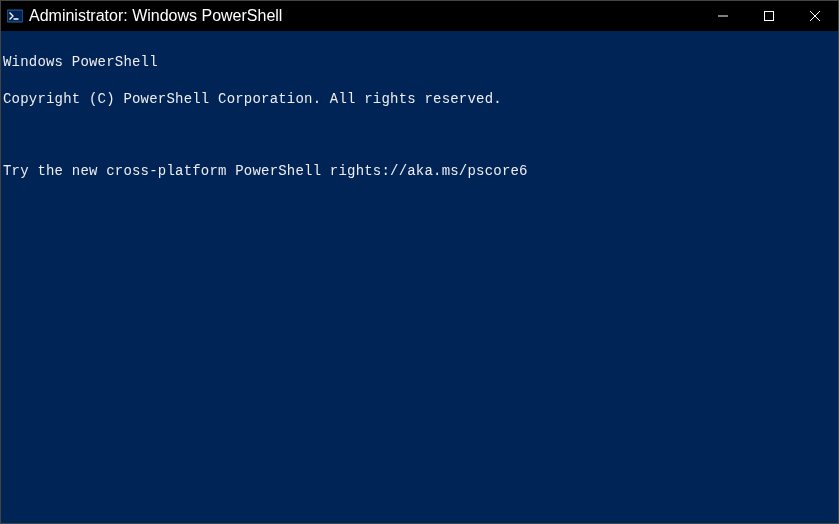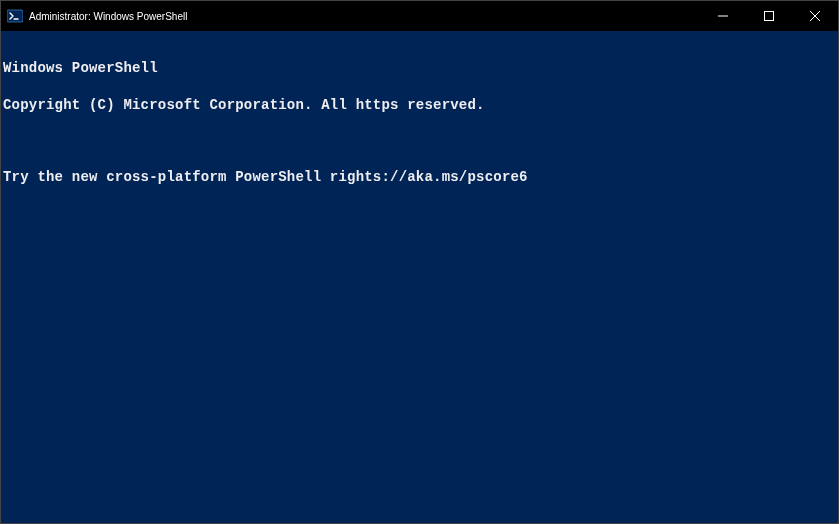--- a/index.html
+++ b/index.html
@@ -16,21 +16,21 @@
       overflow: hidden;
       border: 1px solid #444;
     }
     .titlebar {
       height: 30px;
       background: #000000;
       display: flex;
       align-items: center;
       color: #ffffff;
       font-family: 'Segoe UI', Tahoma, sans-serif;
-      font-size: 10px;
+      font-size: 16px;
     }
     .titlebar-icon {
       width: 16px;
       height: 16px;
       margin-left: 6px;
       margin-right: 6px;
       display: inline-flex;
       align-items: center;
       justify-content: center;
     }
@@ -44,27 +44,26 @@
     .titlebar-btn {
       width: 46px;
       height: 100%;
       display: flex;
       align-items: center;
       justify-content: center;
       color: #ffffff;
       font-family: 'Segoe UI', sans-serif;
     }
     .terminal {
-      padding: 10px 0 0 2px;
+      padding: 4px 0 0 2px;
       color: #eeedf0;
       line-height: 1.3;
       white-space: pre-wrap;
       word-break: break-all;
       letter-spacing: 0.2px;
-      font-weight: bold;
     }
     .prompt { color: #eeedf0; }
     .cmdlet { color: #f3f378; }
     .param { color: #c4c4c4; }
     .string { color: #238c70; }
     .blank { height: 18px; }
     svg { display: block; }
   </style>
 </head>
 <body>
@@ -93,17 +92,17 @@
       <svg width="10" height="10" viewBox="0 0 10 10">
           <line x1="0" y1="0" x2="10" y2="10" stroke="#fff" stroke-width="1"></line>
           <line x1="10" y1="0" x2="0" y2="10" stroke="#fff" stroke-width="1"></line>
         </svg>
     </div>
   </div>
 </div>
 
 <div class="terminal">
 <div>Windows PowerShell</div>
-<div>Copyright (C) Microsoft Corporation. All https reserved.</div>
+<div>Copyright (C) PowerShell Corporation. All rights reserved.</div>
 <div class="blank"></div>
 <div>Try the new cross-platform PowerShell rights://aka.ms/pscore6</div>
 <div class="blank"></div>
 </div>
 
 </body></html>

